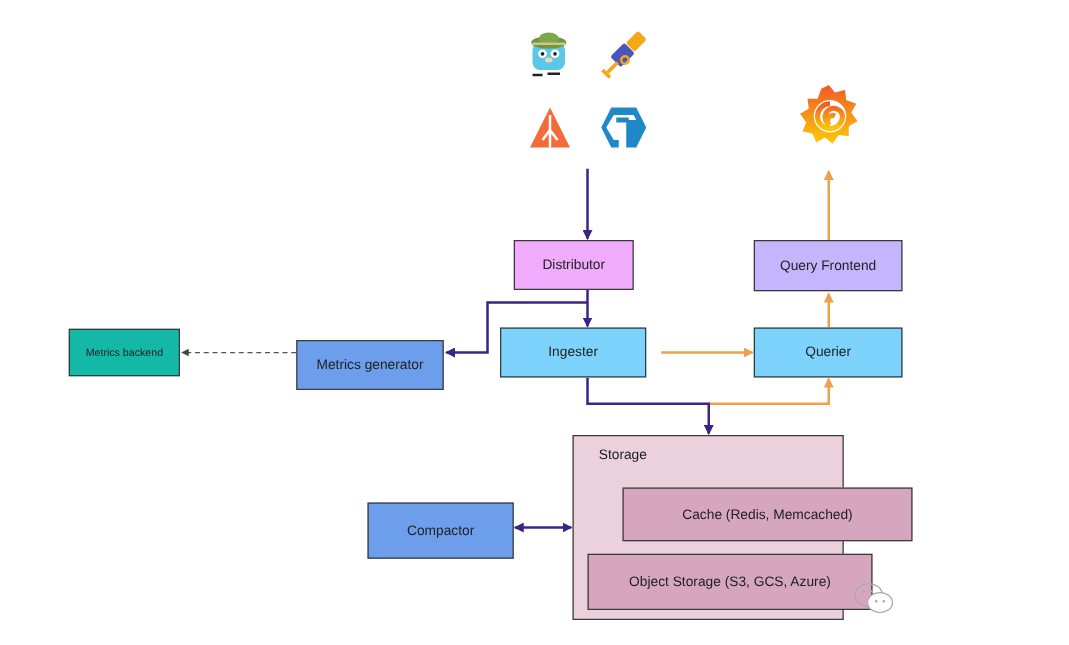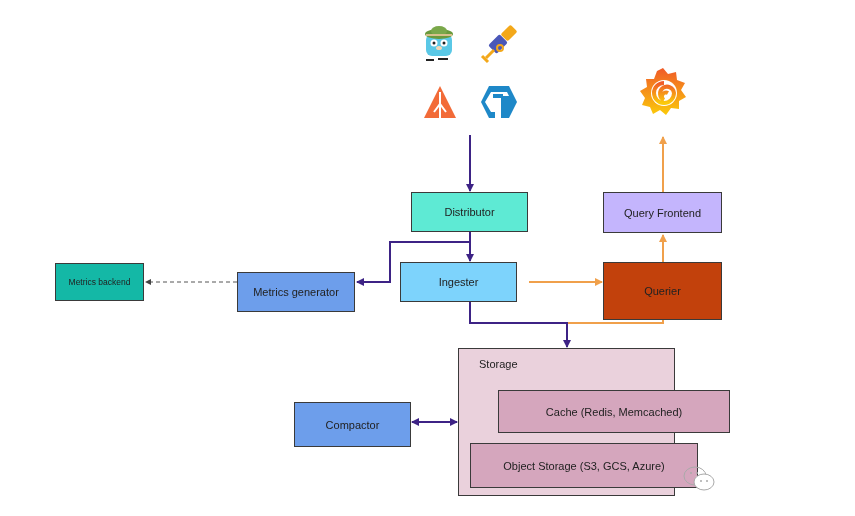--- a/index.html
+++ b/index.html
@@ -87,41 +87,41 @@
     <linearGradient id="gg" x1="0" y1="0" x2="0" y2="1">
       <stop offset="0" stop-color="#f05a28"></stop>
         <stop offset="1" stop-color="#fbca0a"></stop>
     </linearGradient>
   </defs>
   <path d="M26,2 L31,8 L39,6 L40,14 L48,17 L44,24 L49,31 L42,35 L42,43 L34,42 L29,49 L23,44 L16,48 L13,41 L5,39 L8,32 L3,25 L10,21 L9,13 L17,13 L20,5 z" fill="url(#gg)"></path>
   <circle cx="27" cy="27" r="13" fill="#fff"></circle>
   <path d="M27,17 A10,10 0 1 0 37,27 A7,7 0 1 0 27,34 A4,4 0 1 1 31,27" stroke="url(#gg)" stroke-width="4" fill="none"></path>
 </svg>
 
-<div class="box" style="left:411px;top:192px;width:117px;height:40px;background:#5eead4">
+<div class="box" style="left:411px;top:192px;width:96px;height:40px;background:#f0abfc">
   <span>Distributor</span>
 </div>
 
 <div class="box" style="left:400px;top:262px;width:117px;height:40px;background:#7dd3fc">
   <span>Ingester</span>
 </div>
 
 <div class="box" style="left:237px;top:272px;width:118px;height:40px;background:#6d9eeb">
   <span>Metrics generator</span>
 </div>
 
 <div class="box" style="left:55px;top:263px;width:89px;height:38px;background:#14b8a6;font-size:8.5px">
   <span>Metrics backend</span>
 </div>
 
 <div class="box" style="left:603px;top:192px;width:119px;height:41px;background:#c4b5fd">
   <span>Query Frontend</span>
 </div>
 
-<div class="box" style="left:603px;top:262px;width:119px;height:58px;background:#c2410c">
+<div class="box" style="left:603px;top:262px;width:119px;height:40px;background:#7dd3fc">
   <span>Querier</span>
 </div>
 
 <div class="box" style="left:458px;top:348px;width:217px;height:148px;background:#ead1dc;align-items:flex-start;justify-content:flex-start">
   <span style="position:absolute;left:20px;top:9px">Storage</span>
 </div>
 
 <div class="box" style="left:498px;top:390px;width:232px;height:43px;background:#d5a6bd">
   <span>Cache (Redis, Memcached)</span>
 </div>

